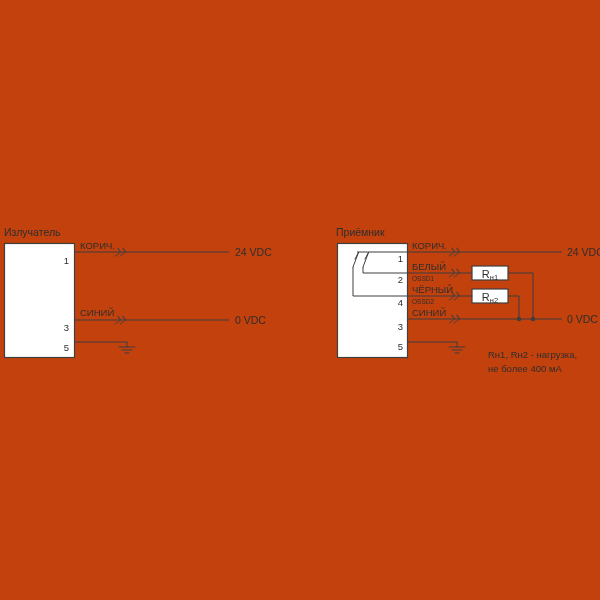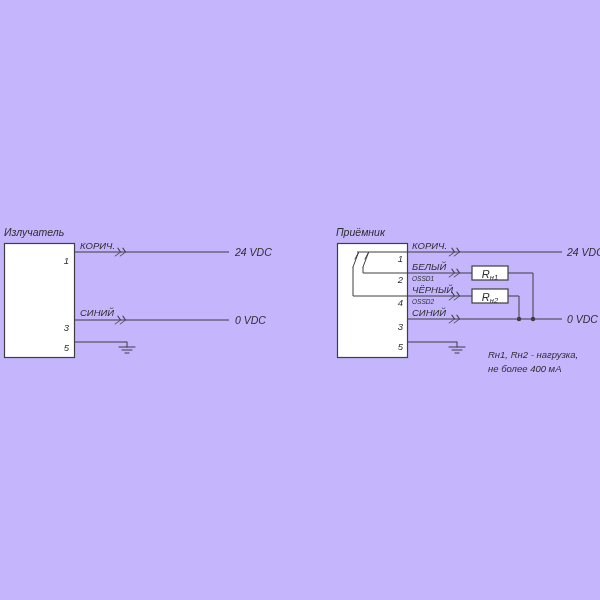--- a/index.html
+++ b/index.html
@@ -1,16 +1,16 @@
 <!DOCTYPE html>
 <html style="--line: #3f3f3f; --text: #2e2e2e;"><head>
 <meta charset="utf-8">
 <style>
   html,body{margin:0;padding:0;background:#fff;}
-  .canvas{width:600px;height:600px;position:relative;background:#c4b5fd;overflow:hidden;font-style:italic;}
+  .canvas{width:600px;height:600px;position:relative;background:#c2410c;overflow:hidden;}
   svg{display:block;}
   svg text{font-family:"Liberation Sans", sans-serif;fill:var(--text,#2e2e2e);}
   .wire{stroke:var(--line,#3f3f3f);stroke-width:1;fill:none;}
   .box{stroke:var(--line,#3f3f3f);stroke-width:1.2;fill:#fff;}
   .sym{stroke:var(--line,#3f3f3f);stroke-width:1;fill:none;stroke-linecap:round;stroke-linejoin:round;}
   .dot{fill:var(--line,#3f3f3f);stroke:none;}
   .title{font-size:10.5px;}
   .lbl{font-size:9.5px;}
   .num{font-size:9.5px;}
   .term{font-size:10.5px;}

